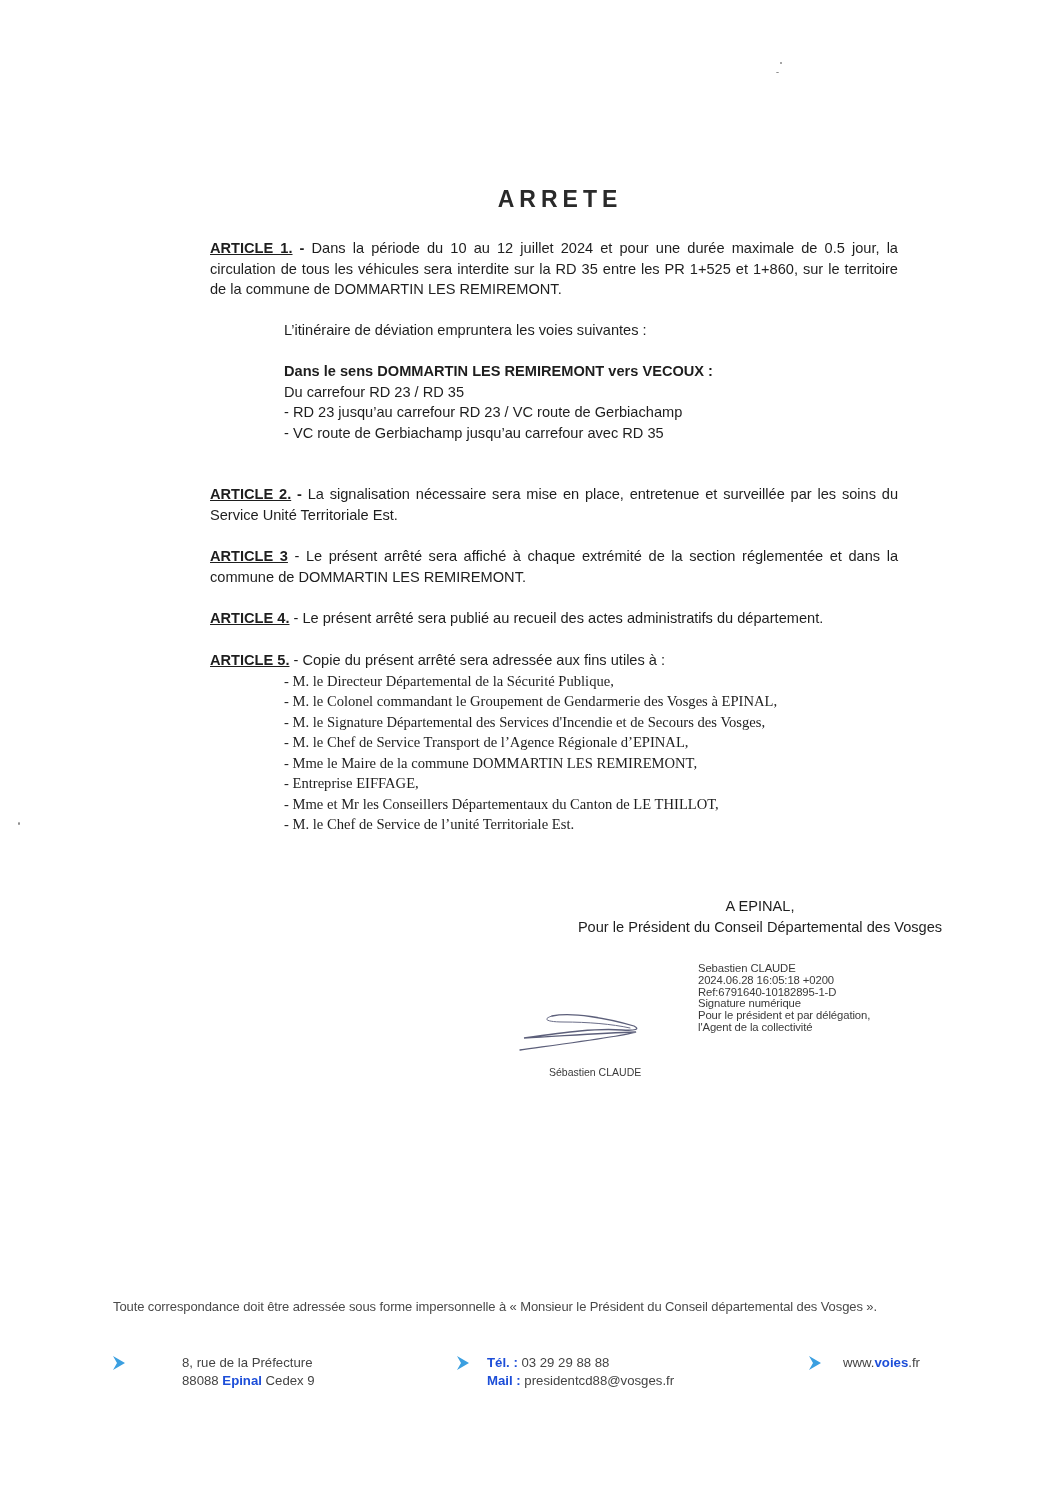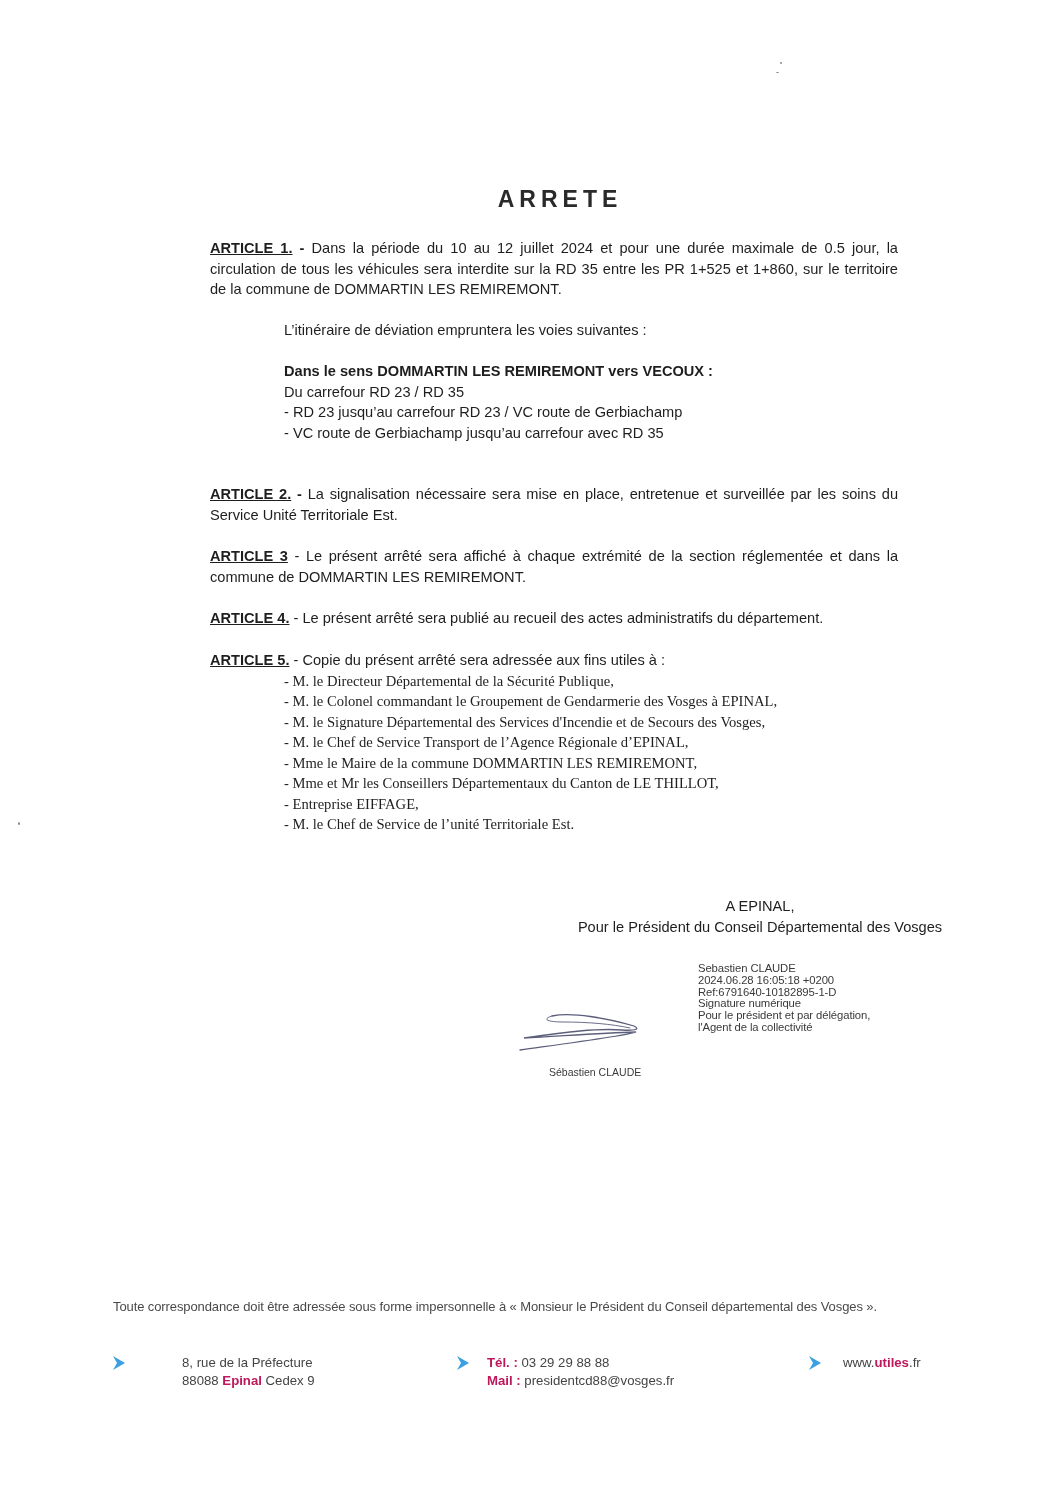--- a/index.html
+++ b/index.html
@@ -40,21 +40,21 @@
       color: #4a4a4a; text-align: justify; text-align-last: left; letter-spacing: -0.1px;
     }
     .footer-col { font-size: 13.2px; line-height: 18px; color: #444; white-space: nowrap; }
     .chev { width: 14px; height: 16px; }
     .c1-icon { left: 112px; top: 1355px; }
     .c1 { left: 150px; top: 1354px; margin-left: 32px; }
     .c2-icon { left: 456px; top: 1355px; }
     .c2 { left: 487px; top: 1354px; }
     .c3-icon { left: 808px; top: 1355px; }
     .c3 { left: 843px; top: 1354px; }
-    .footer-col b { color: #be185d; }
+    .footer-col b { color: #1d4ed8; }
     .speck { width: 2px; height: 2px; background: #888; border-radius: 50%; }
   </style>
 </head>
 <body>
 
 <div>
 
   <div class="abs title">ARRETE</div>
 
   <div class="abs body-text justify p1">
@@ -85,22 +85,22 @@
   <div class="abs body-text p5">
     <div>
       <span class="art-label">ARTICLE 5.</span><span> - </span><span>Copie du présent arrêté sera adressée aux fins utiles à :</span>
     </div>
     <div class="recipients">
       <div>- M. le Directeur Départemental de la Sécurité Publique,</div>
       <div>- M. le Colonel commandant le Groupement de Gendarmerie des Vosges à EPINAL,</div>
       <div>- M. le Signature Départemental des Services d'Incendie et de Secours des Vosges,</div>
       <div>- M. le Chef de Service Transport de l’Agence Régionale d’EPINAL,</div>
       <div>- Mme le Maire de la commune DOMMARTIN LES REMIREMONT,</div>
+      <div>- Entreprise EIFFAGE,</div>
       <div>- Mme et Mr les Conseillers Départementaux du Canton de LE THILLOT,</div>
-      <div>- Entreprise EIFFAGE,</div>
       <div>- M. le Chef de Service de l’unité Territoriale Est.</div>
     </div>
   </div>
 
   <div class="abs place">
     <div>A EPINAL,</div>
     <div>Pour le Président du Conseil Départemental des Vosges</div>
   </div>
 
   <div class="abs sig-block">
@@ -138,16 +138,16 @@
   </svg>
   <div class="abs footer-col c2">
     <div><b>Tél. :</b><span> 03 29 29 88 88</span></div>
     <div><b>Mail :</b><span> presidentcd88@vosges.fr</span></div>
   </div>
 
   <svg class="abs chev c3-icon" viewBox="0 0 14 16">
     <path d="M1 1 L13 8 L1 15 L5 8 Z" fill="#3b9fe0"></path>
   </svg>
   <div class="abs footer-col c3">
-    <span>www.</span><b>utiles</b><span>.fr</span>
+    <span>www.</span><b>voies</b><span>.fr</span>
   </div>
 
 </div>
 
 </body></html>

